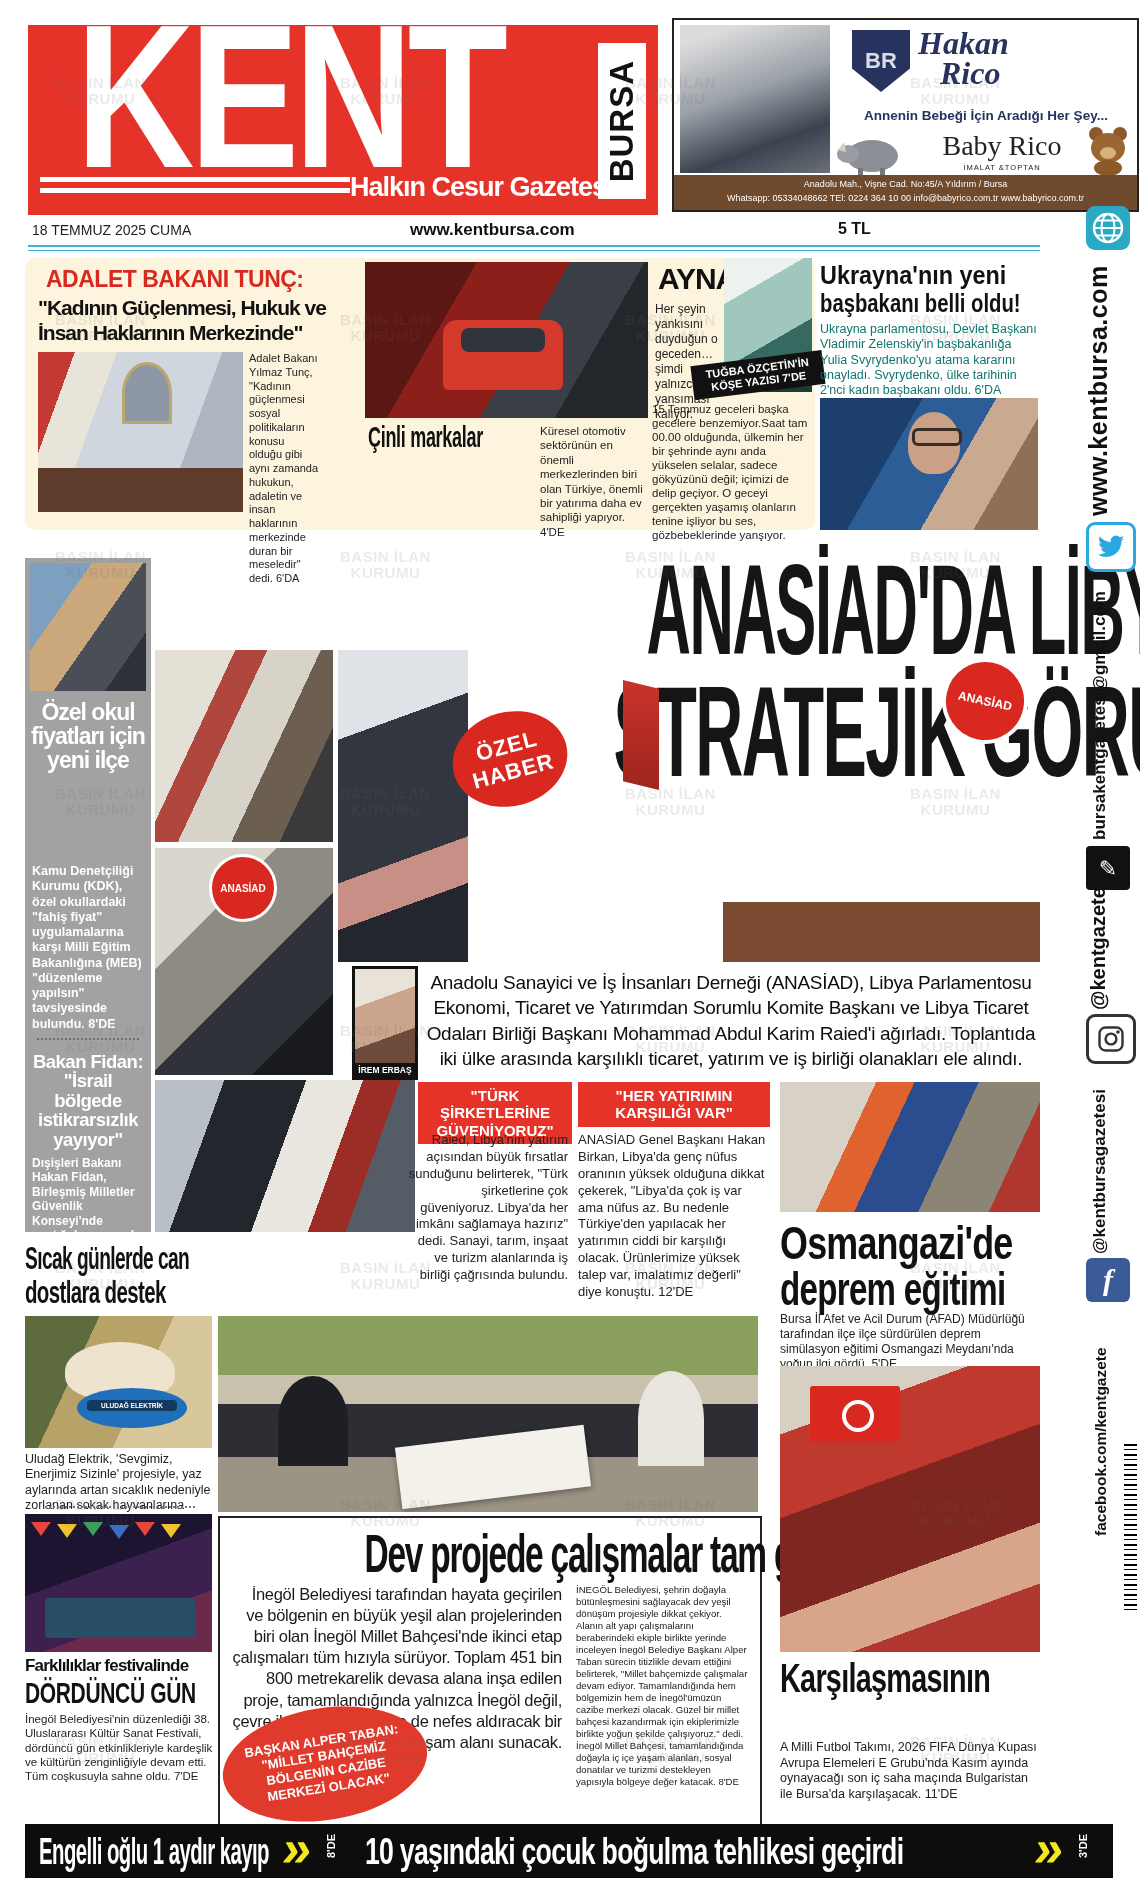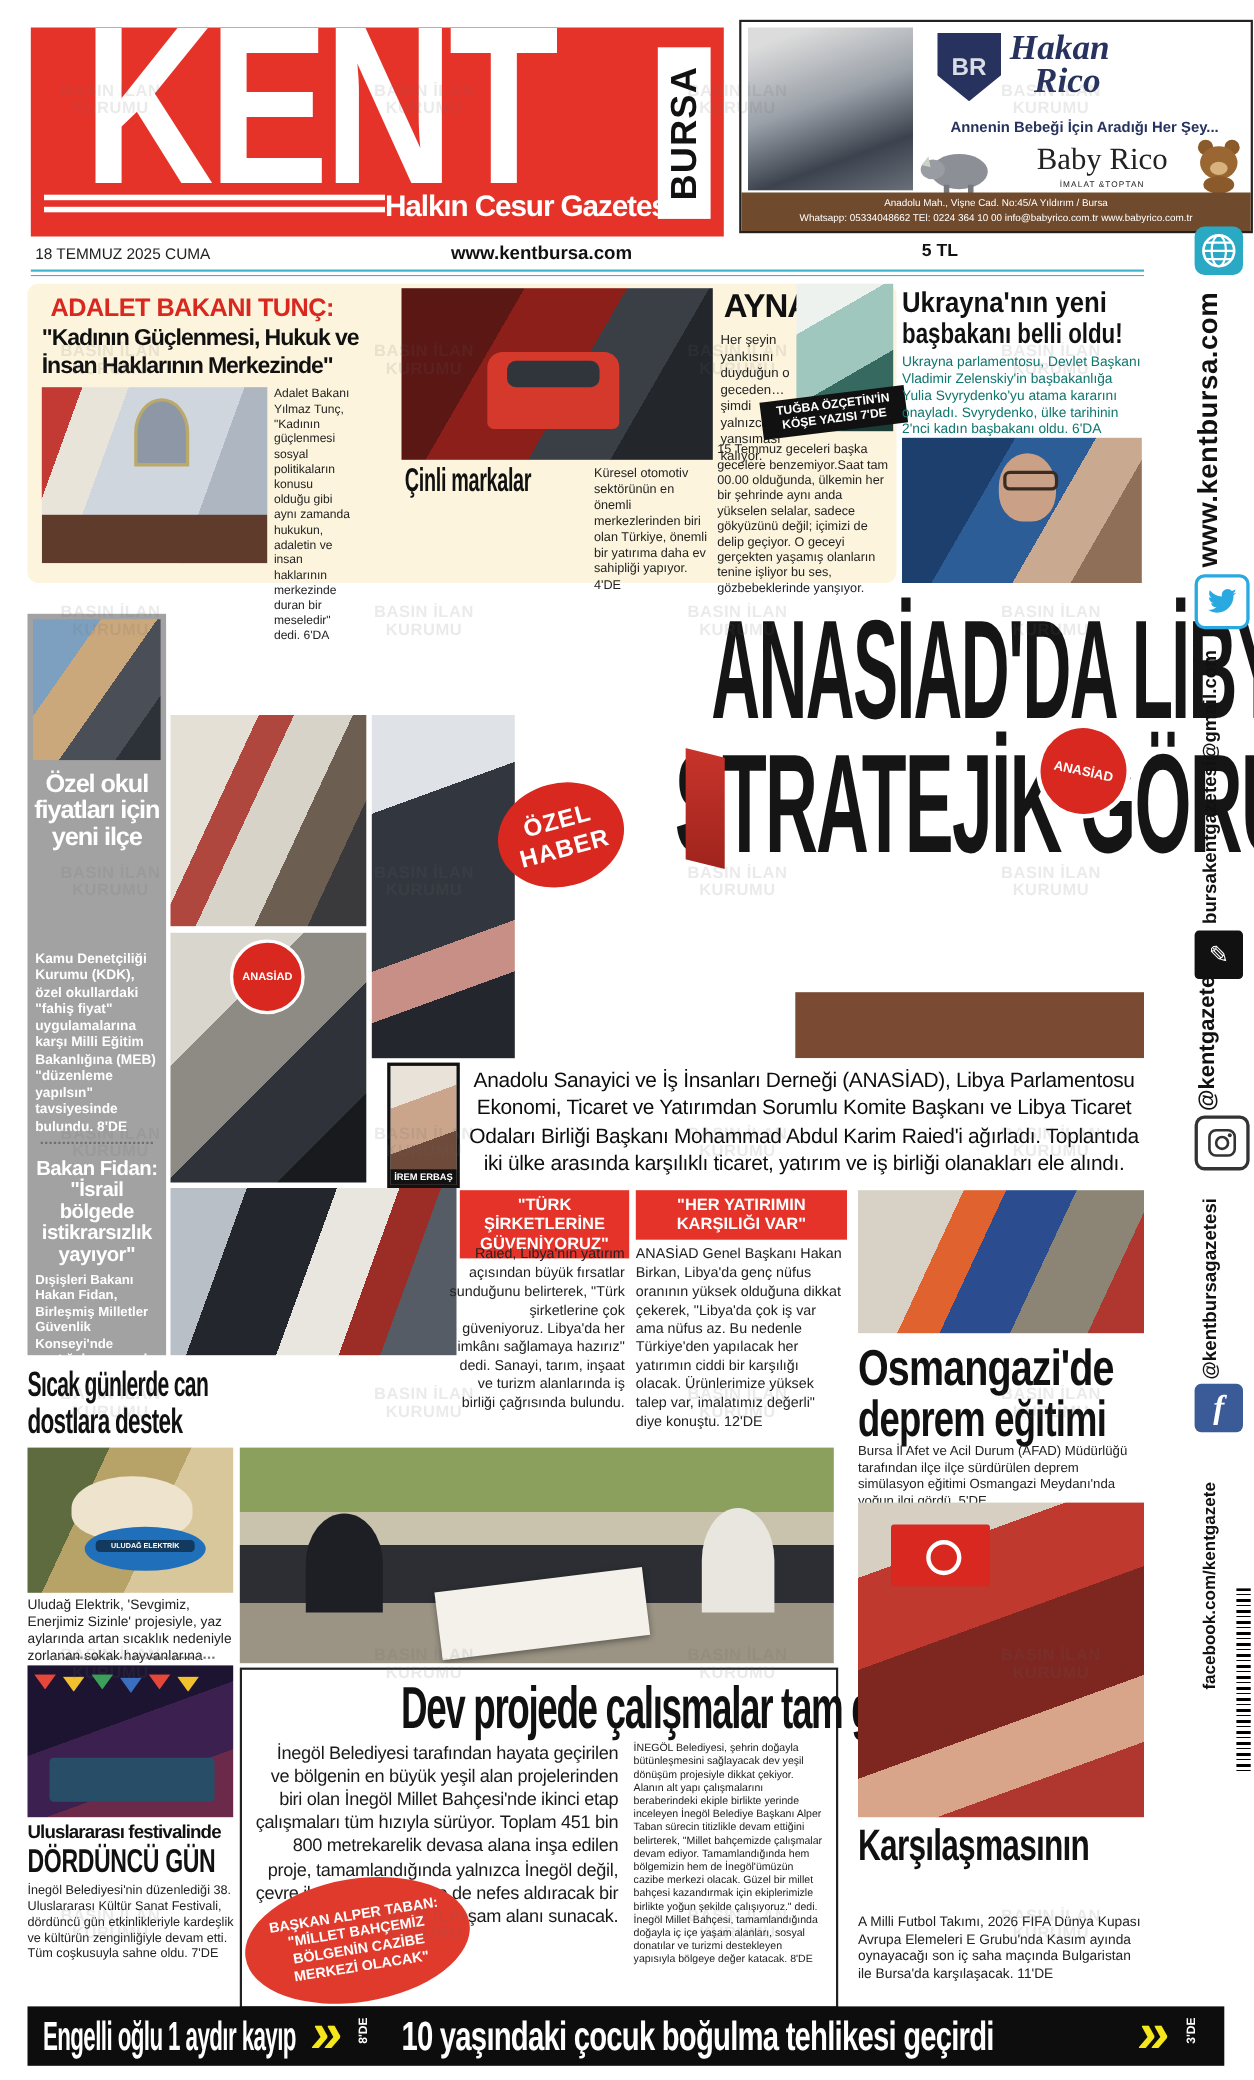--- a/index.html
+++ b/index.html
@@ -194,21 +194,21 @@
   <div class="dot a" style="left:45px;top:1506px;width:150px"></div>
   <div class="photo" style="left:25px;top:1514px;width:187px;height:138px;background:linear-gradient(160deg,#1c1430 0 40%,#3c2050 40% 70%,#6c2a4a 70%)">
     <div class="a" style="left:6px;top:8px;width:20px;height:14px;background:#e5473a;clip-path:polygon(0 0,100% 0,50% 100%)"></div>
     <div class="a" style="left:32px;top:10px;width:20px;height:14px;background:#f2c12e;clip-path:polygon(0 0,100% 0,50% 100%)"></div>
     <div class="a" style="left:58px;top:8px;width:20px;height:14px;background:#3aa05a;clip-path:polygon(0 0,100% 0,50% 100%)"></div>
     <div class="a" style="left:84px;top:11px;width:20px;height:14px;background:#3a6fc0;clip-path:polygon(0 0,100% 0,50% 100%)"></div>
     <div class="a" style="left:110px;top:8px;width:20px;height:14px;background:#e5473a;clip-path:polygon(0 0,100% 0,50% 100%)"></div>
     <div class="a" style="left:136px;top:10px;width:20px;height:14px;background:#f2c12e;clip-path:polygon(0 0,100% 0,50% 100%)"></div>
     <div class="a" style="left:20px;bottom:14px;width:150px;height:40px;background:#274e66;border-radius:4px"></div>
   </div>
-  <div class="a nw" style="left:25px;top:1656px;font-weight:bold;font-size:17px;letter-spacing:-.8px">Uluslararası festivalinde</div>
+  <div class="a nw" style="left:25px;top:1656px;font-weight:bold;font-size:17px;letter-spacing:-.8px">Farklılıklar festivalinde</div>
   <div class="a" style="left:25px;top:1676px">
     <span class="sx" style="font-size:30px;transform:scaleX(.7);letter-spacing:-.5px">DÖRDÜNCÜ GÜN</span>
   </div>
   <div class="a" style="left:25px;top:1712px;width:190px;font-size:11.5px;line-height:1.24;color:#222">İnegöl Belediyesi'nin düzenlediği 38. Uluslararası Kültür Sanat Festivali, dördüncü gün etkinlikleriyle kardeşlik ve kültürün zenginliğiyle devam etti. Tüm coşkusuyla sahne oldu. 7'DE</div>
 
   <div class="photo" style="left:218px;top:1316px;width:540px;height:196px;background:linear-gradient(180deg,#8aa05c 0 30%,#c9c3ae 30% 45%,#2c2e33 45% 72%,#9b9485 72%)">
     <div class="a" style="left:180px;top:120px;width:190px;height:62px;background:#f3f1ea;transform:rotate(-7deg);box-shadow:0 2px 6px rgba(0,0,0,.4)"></div>
     <div class="a" style="left:60px;top:60px;width:70px;height:90px;border-radius:50% 50% 0 0;background:#1d1f24"></div>
     <div class="a" style="left:420px;top:55px;width:66px;height:95px;border-radius:50% 50% 0 0;background:#e8e6df"></div>
   </div>

